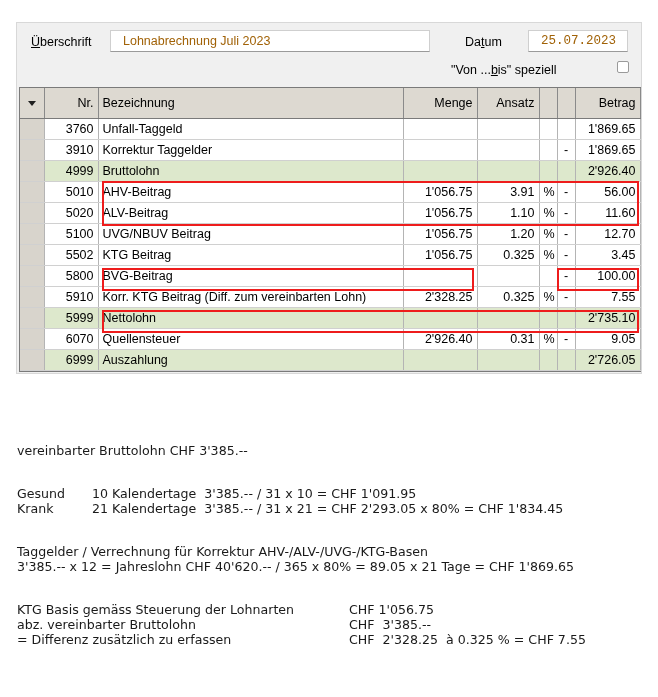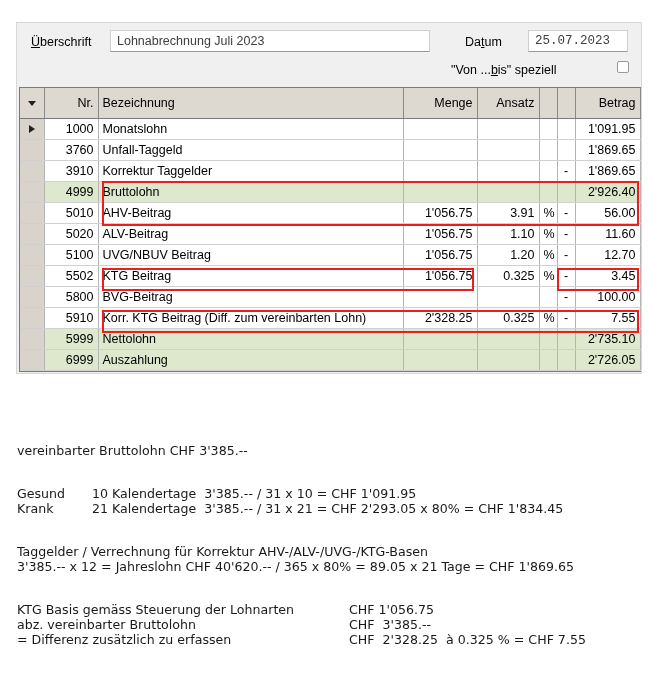--- a/index.html
+++ b/index.html
@@ -50,22 +50,22 @@
   .label-vonbis { left: 434px; top: 40px; }
 
   .txtfield {
     position: absolute;
     background: #ffffff;
     border: 1px solid #cfcfcf;
     border-bottom: 1px solid #9a9a9a;
     box-sizing: border-box;
     font-size: 12.5px;
     line-height: 18px;
-    padding: 1px 6px;
-    color: #404040;
+    padding: 1px 12px;
+    color: #a16207;
     white-space: nowrap;
     overflow: hidden;
   }
   .field-ueberschrift {
     left: 93px; top: 7px; width: 320px; height: 22px;
   }
   .field-datum {
     left: 511px; top: 7px; width: 100px; height: 22px; font-family: Liberation Mono, monospace;
   }
 
@@ -222,30 +222,20 @@
           <th class="ta-l">Bezeichnung</th>
           <th class="ta-r">Menge</th>
           <th class="ta-r">Ansatz</th>
           <th class="ta-c"></th>
           <th class="ta-c"></th>
           <th class="ta-r">Betrag</th>
         </tr>
       </thead>
       <tbody>
           <tr>
-            <td class="selcell"><span class="caret-right"></span></td>
-            <td class="ta-r">1000</td>
-            <td class="ta-l">Monatslohn</td>
-            <td class="ta-r"></td>
-            <td class="ta-r"></td>
-            <td class="ta-c"></td>
-            <td class="ta-c"></td>
-            <td class="ta-r">1'091.95</td>
-          </tr>
-          <tr>
             <td class="selcell"></td>
             <td class="ta-r">3760</td>
             <td class="ta-l">Unfall-Taggeld</td>
             <td class="ta-r"></td>
             <td class="ta-r"></td>
             <td class="ta-c"></td>
             <td class="ta-c"></td>
             <td class="ta-r">1'869.65</td>
           </tr>
           <tr>
@@ -330,20 +320,30 @@
           </tr>
           <tr class="green">
             <td class="selcell"></td>
             <td class="ta-r">5999</td>
             <td class="ta-l">Nettolohn</td>
             <td class="ta-r"></td>
             <td class="ta-r"></td>
             <td class="ta-c"></td>
             <td class="ta-c"></td>
             <td class="ta-r">2'735.10</td>
+          </tr>
+          <tr>
+            <td class="selcell"></td>
+            <td class="ta-r">6070</td>
+            <td class="ta-l">Quellensteuer</td>
+            <td class="ta-r">2'926.40</td>
+            <td class="ta-r">0.31</td>
+            <td class="ta-c">%</td>
+            <td class="ta-c">-</td>
+            <td class="ta-r">9.05</td>
           </tr>
           <tr class="green">
             <td class="selcell"></td>
             <td class="ta-r">6999</td>
             <td class="ta-l">Auszahlung</td>
             <td class="ta-r"></td>
             <td class="ta-r"></td>
             <td class="ta-c"></td>
             <td class="ta-c"></td>
             <td class="ta-r">2'726.05</td>

